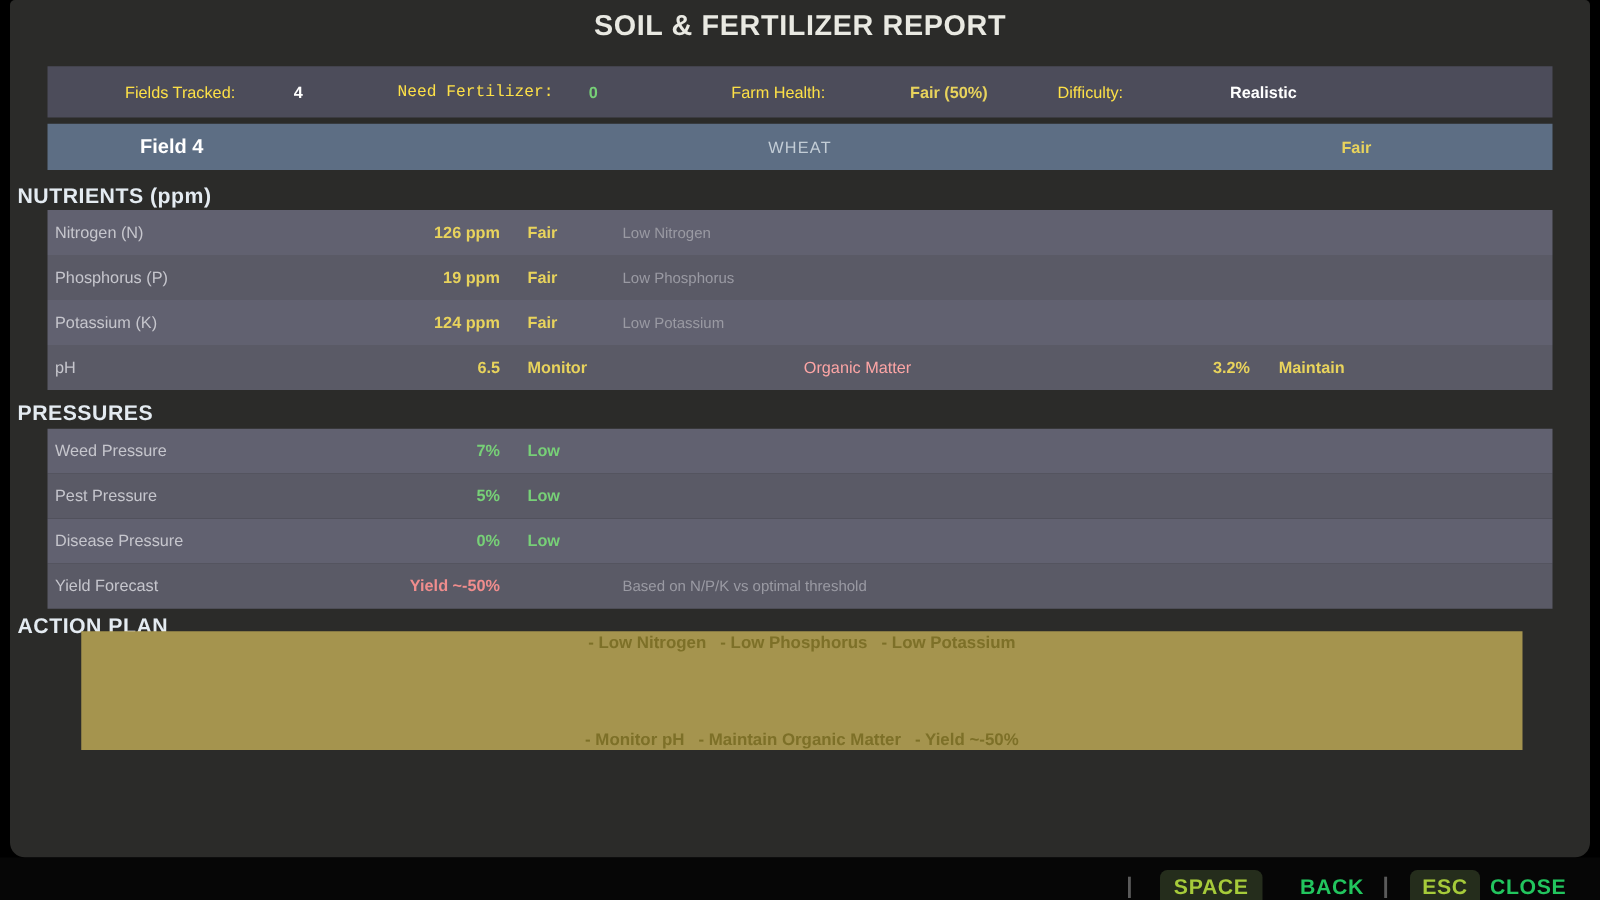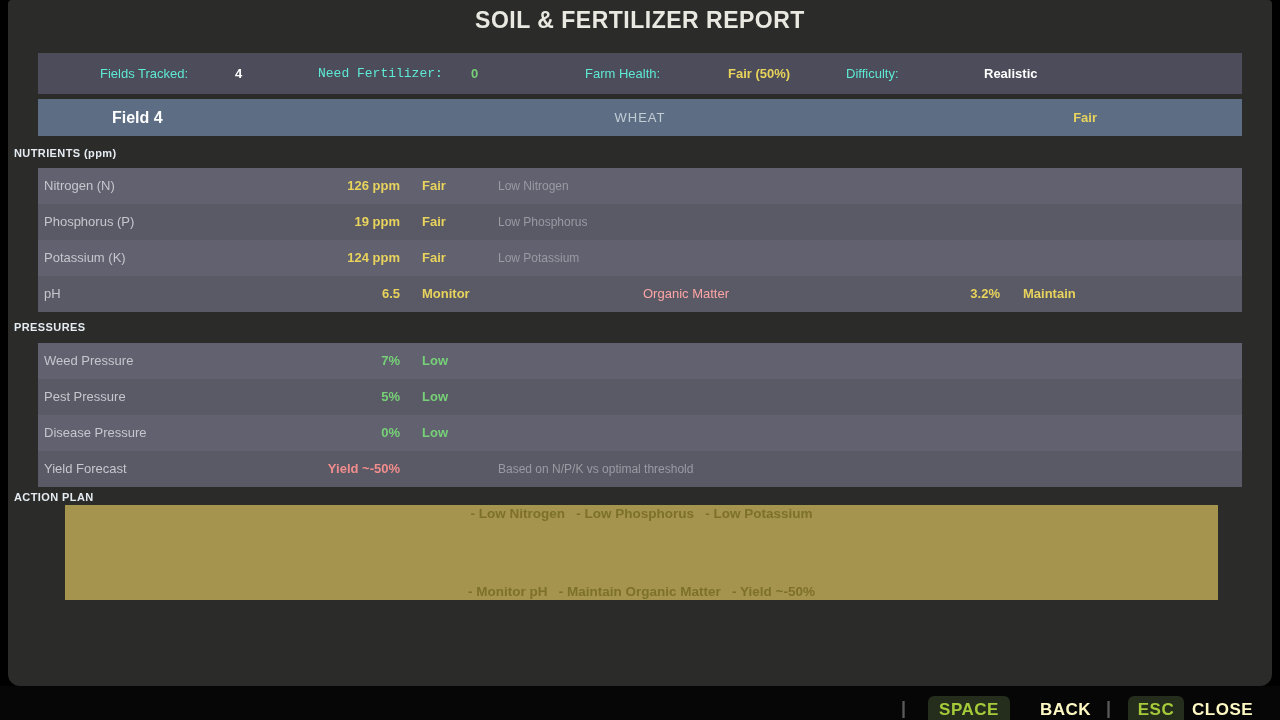--- a/index.html
+++ b/index.html
@@ -20,21 +20,21 @@
     font-size: 23px; font-weight: bold; letter-spacing: 0.5px;
   }
   
   .statsbar {
     position: absolute; left: 30px; top: 53px; width: 1204px; height: 41px;
     background: #4c4c5a;
   }
   .statsbar .lbl, .statsbar .val {
     position: absolute; top: 0; height: 41px; line-height: 41px; font-size: 13px;
   }
-  .statsbar .lbl { color: #5eead4; }
+  .statsbar .lbl { color: #fde047; }
   .statsbar .val { font-weight: bold; }
   .v-white { color: #ffffff; }
   .v-green { color: #77d077; }
   .v-yellow { color: #e8d35c; }
   .v-red { color: #f08d8d; }
   .s1l { left: 62px; }  .s1v { left: 197px; }
   .s2l { left: 280px; font-family: Liberation Mono, monospace; } .s2v { left: 433px; }
   .s3l { left: 547px; } .s3v { left: 690px; }
   .s4l { left: 808px; } .s4v { left: 946px; }
   
@@ -50,21 +50,21 @@
     position: absolute; left: 0; top: 0; width: 100%; height: 37px; line-height: 37px;
     text-align: center; color: #c3cdd6; font-size: 13px; letter-spacing: 1px;
   }
   .fieldbar .fstatus {
     position: absolute; right: 145px; top: 0; height: 37px; line-height: 37px;
     color: #e8d35c; font-size: 13px; font-weight: bold;
   }
   
   .sec-h {
     position: absolute; left: 6px;
-    color: #e4ebf1; font-size: 11px; font-weight: bold; letter-spacing: 0.4px;
+    color: #e4ebf1; font-size: 17px; font-weight: bold; letter-spacing: 0.4px;
   }
   .sec-h-nutrients { top: 147px; }
   .sec-h-pressures { top: 321px; }
   .sec-h-action { top: 491px; }
   
   .rows { position: absolute; left: 30px; width: 1204px; }
   .rows-nutrients { top: 168px; }
   .rows-pressures { top: 343px; }
   .row { position: relative; width: 1204px; height: 36px; }
   .row:nth-child(odd) { background: #616170; }
@@ -95,21 +95,21 @@
   .ksep {
     position: absolute; top: 12px; color: #5a5a5a; font-size: 18px; font-weight: bold;
   }
   .kbtn {
     position: absolute; top: 10px; height: 32px; border-radius: 6px;
     background: #252d1c; color: #a6cb3a;
     font-weight: bold; font-size: 17px; text-align: center; line-height: 28px;
     letter-spacing: 0.5px;
   }
   .kaction {
-    position: absolute; top: 14px; color: #fef9c3;
+    position: absolute; top: 14px; color: #22c55e;
     font-weight: bold; font-size: 17px; letter-spacing: 0.5px;
   }
   .sep1 { left: 901px; }
   .btn-space { left: 928px; width: 82px; }
   .act-back { left: 1040px; }
   .sep2 { left: 1106px; }
   .btn-esc { left: 1128px; width: 56px; }
   .act-close { left: 1192px; }
 </style>
 </head>

